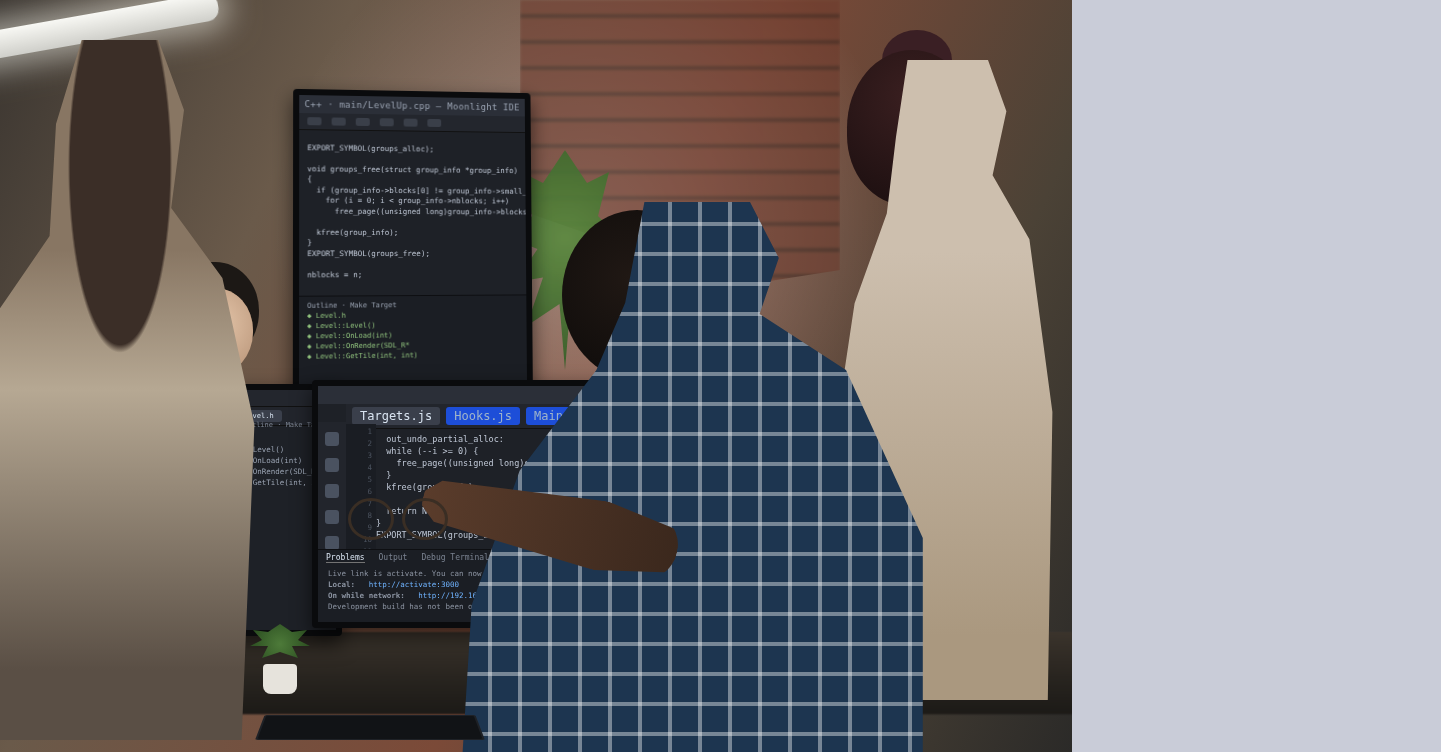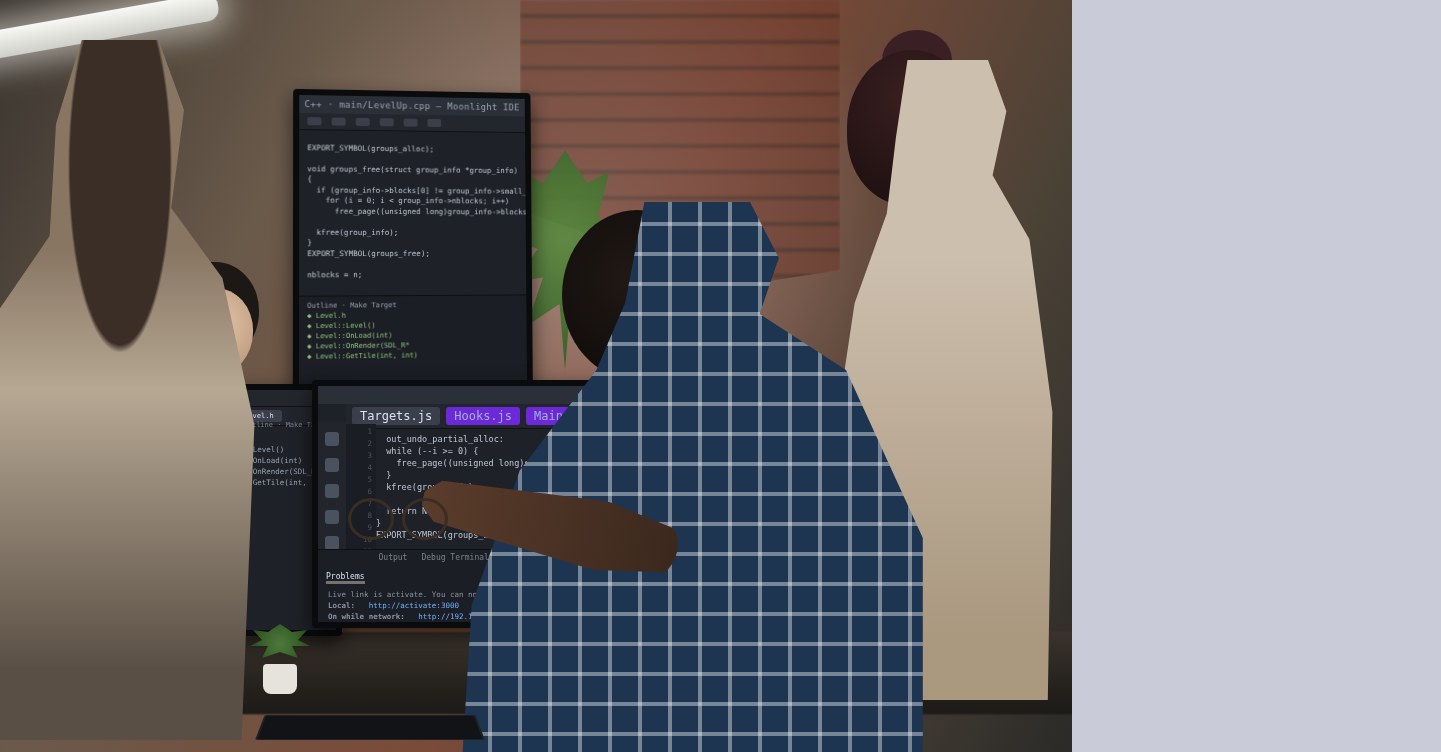--- a/index.html
+++ b/index.html
@@ -95,42 +95,42 @@
     display:flex;
     gap:10px;
     padding:0 8px;
     align-items:center;
   }
   .toolbar span { width:14px;height:8px;background:#3a3f49;border-radius:2px; }
   .tabrow {
     display:flex; gap:6px; padding:3px 6px; background:#22252c; font-size:12px;
     border-bottom:1px solid #111;
   }
-  .tabrow .tab { padding:2px 8px; background:#6d28d9; border-radius:3px; color:#9fb4c9; white-space:nowrap;}
+  .tabrow .tab { padding:2px 8px; background:#1d4ed8; border-radius:3px; color:#9fb4c9; white-space:nowrap;}
   .tabrow .tab.active { background:#3a3f4b; color:#d8e3f0;}
   .gutter {
     position:absolute; left:0; top:54px; bottom:0; width:26px;
     background:#1a1d23; color:#4b525e; font-size:7.5px; line-height:12px;
     text-align:right; padding:2px 4px 0 0;
   }
   .code {
     position:absolute; left:30px; top:54px; right:4px;
     font-size: 8.5px;
     line-height: 12px;
     white-space: pre;
     filter: blur(0.3px);
   }
 
   .bottom-panel {
     position:absolute; left:0; right:0; bottom:0; height:72px;
     background:#1b1e24; border-top:1px solid #0e0f12;
     font-size:8px; color:#9aa3b2;
   }
   .bptabs { display:flex; gap:14px; padding:3px 8px; color:#7a8290;}
-  .bptabs span:first-child{color:#d8e3f0; border-bottom:3px solid #737373;margin-top:19px;}
+  .bptabs span:first-child{color:#d8e3f0; border-bottom:1px solid #737373;}
   .bpbody { padding:2px 10px; line-height:11px; font-size:7.5px; color:#8b93a1;}
 
   .left-rail {
     position:absolute; left:0; top:36px; bottom:72px; width:28px;
     background:#22252c; display:flex; flex-direction:column; gap:12px;
     align-items:center; padding-top:10px;
   }
   .left-rail i { width:14px;height:14px;background:#4a5260;border-radius:3px; }
 
   

